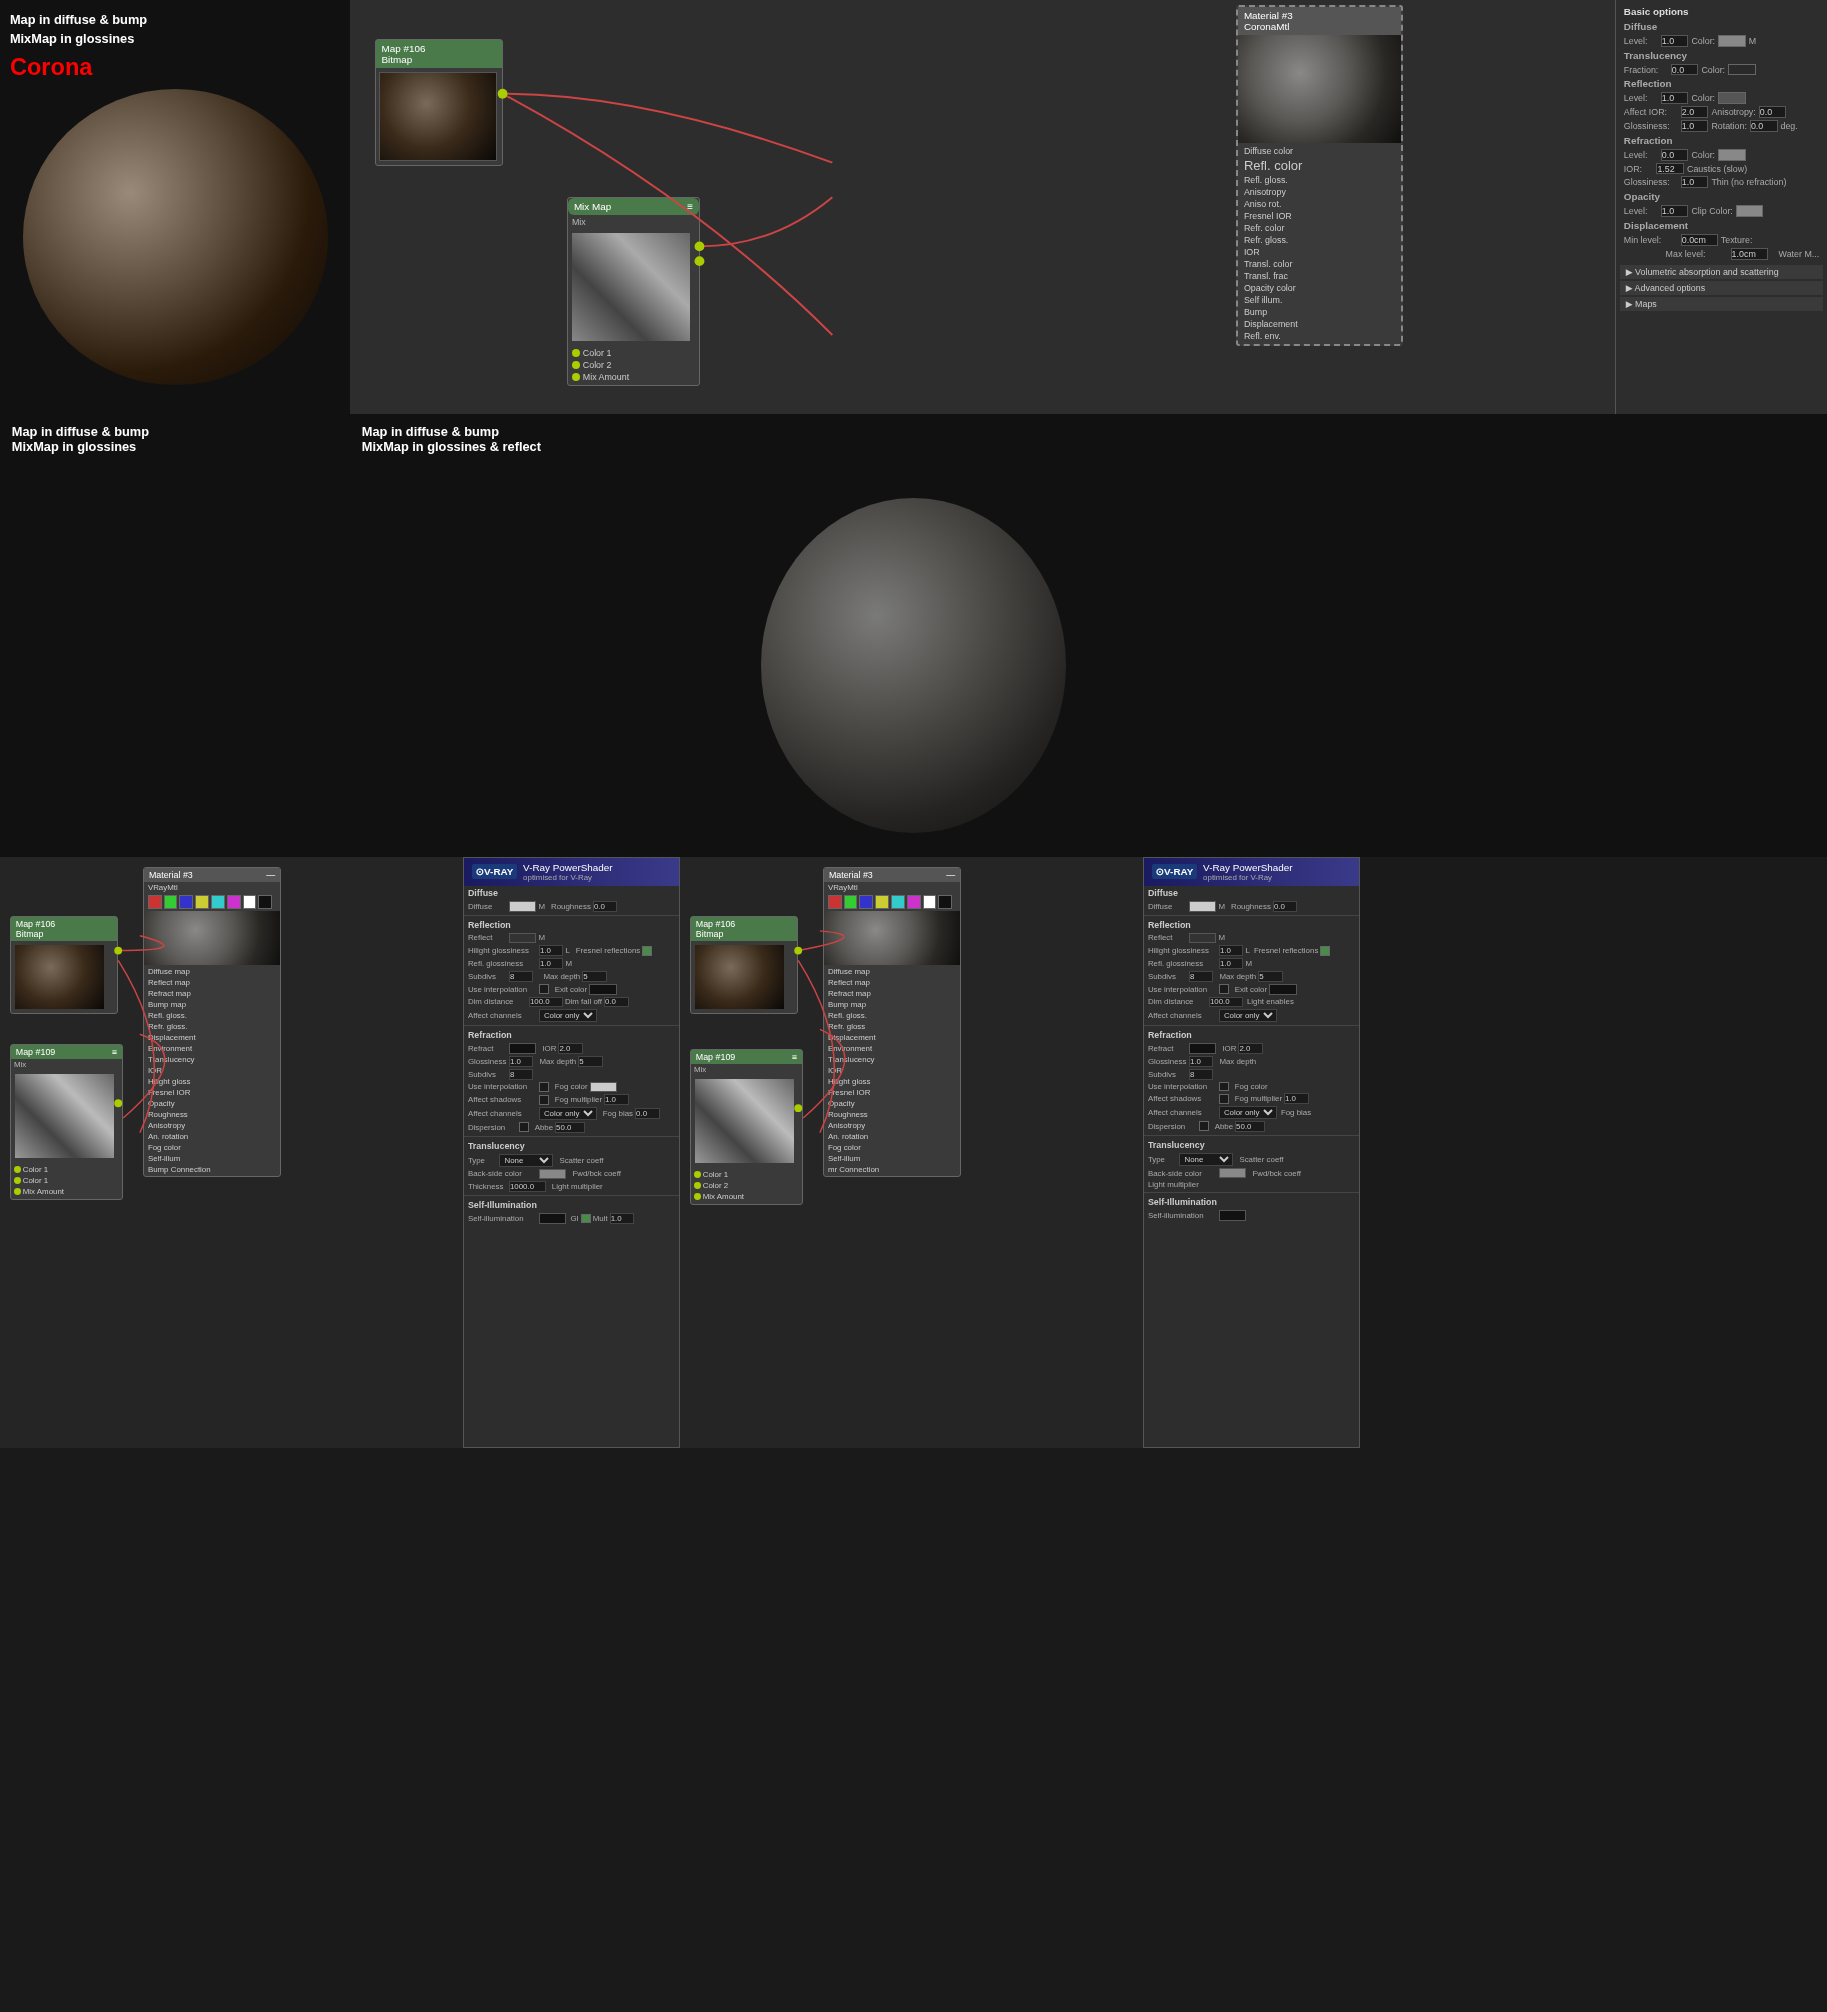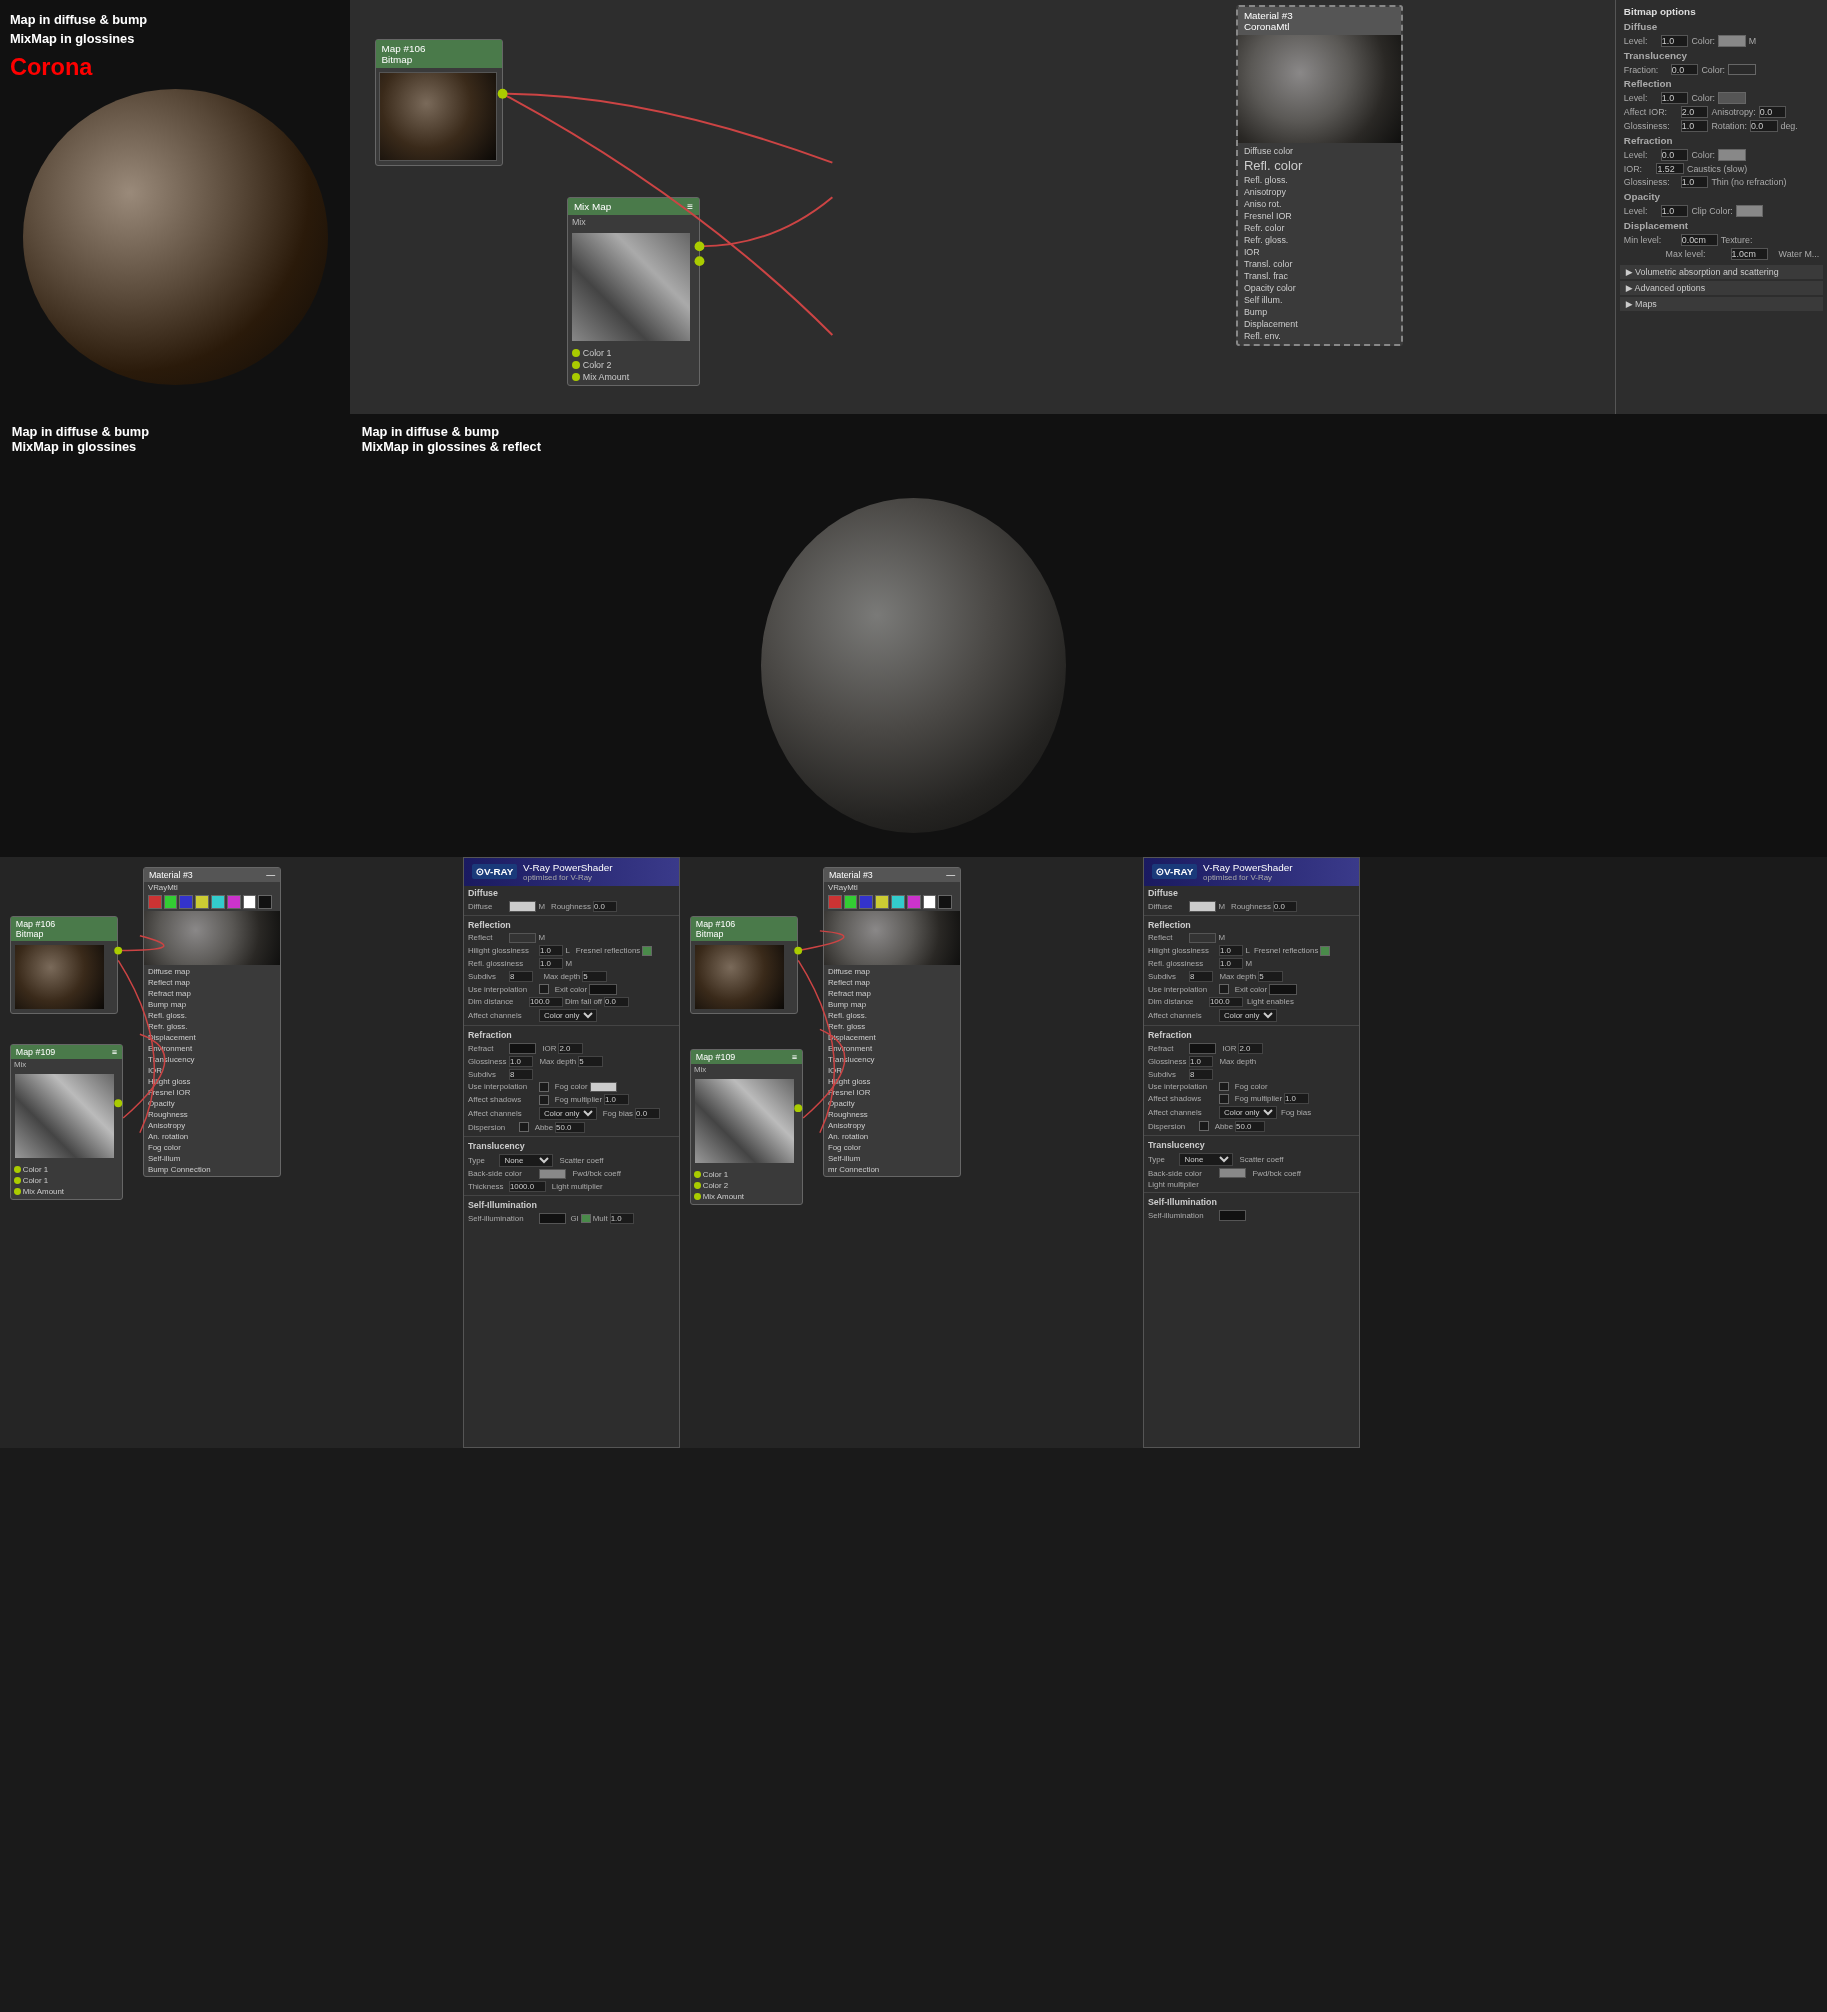--- a/index.html
+++ b/index.html
@@ -31,21 +31,21 @@
 
     <div style="position:absolute; left:24.6px; top:39px; background:#3a3a3a; border:1px solid #666; border-radius:3px; width:128px;">
       <div style="background:#4a7a4a; padding:3px 5.9px; font-size:9.9px; color:#fff;">
         <span>Map #106</span><br>
         <span>Bitmap</span>
       </div>
       <div style="width:118px; height:89px; background:radial-gradient(circle at 40% 35%, #7a6a5a, #3a2a1a 50%, #0a0806); border:1px solid #555; margin:3.9px;"></div>
     </div>
 
     <div style="position:absolute; left:217px; top:197px; background:#3a3a3a; border:1px solid #666; border-radius:3px; width:133px;">
-      <div style="background:#4a7a4a; padding:3px 5.9px; font-size:9.9px; color:#fff; display:flex; justify-content:space-between;">
+      <div style="background:#4a7a4a; padding:3px 5.9px; font-size:9.9px; color:#fff; display:flex; justify-content:space-between;border-radius:6px;">
         <span>Mix Map</span>
         <span>≡</span>
       </div>
       <div style="padding:2px 3.9px; font-size:8.9px; color:#bbb;">Mix</div>
       <div style="width:118px; height:108px; background:linear-gradient(45deg, #888, #444, #aaa, #666); margin:3.9px;"></div>
       <div style="padding:2px 3.9px;">
         <div style="display:flex; align-items:center; gap:3px; padding:1px 0;">
           <div style="width:7.9px; height:7.9px; border-radius:50%; background:#aacc00; flex-shrink:0;"></div>
           <span style="font-size:8.9px; color:#ccc;">Color 1</span>
         </div>
@@ -95,21 +95,21 @@
 
       <path d="M 355 250 Q 430 250 490 200" stroke="#cc4444" stroke-width="2" fill="none"></path>
 
       <circle cx="155" cy="95" r="5" fill="#aacc00"></circle>
       <circle cx="355" cy="250" r="5" fill="#aacc00"></circle>
       <circle cx="355" cy="265" r="5" fill="#aacc00"></circle>
     </svg>
   </div>
 
   <div style="width:212px; background:#2d2d2d; border-left:1px solid #555; padding:3.9px; font-size:8.9px; overflow-y:auto; flex-shrink:0;">
-    <div style="padding:2px 3.9px; font-size:9.9px; color:#ddd; font-weight:bold;">Bitmap options</div>
+    <div style="padding:2px 3.9px; font-size:9.9px; color:#ddd; font-weight:bold;">Basic options</div>
 
     <div style="padding:2px 3.9px; color:#aaa; font-size:9.9px; font-weight:bold;">Diffuse</div>
     <div style="display:flex; align-items:center; padding:1px 3.9px; gap:3px;">
       <span style="color:#aaa; font-size:8.9px; min-width:34px;">Level:</span>
       <input type="text" value="1.0" style="background: rgb(26, 26, 26); border: 1px solid rgb(85, 85, 85); color: rgb(204, 204, 204); font-size: 8.9px; width: 27.6px; height: 11.8px;">
       <span style="color:#aaa; font-size:8.9px;">Color:</span>
       <div style="width:27.6px; height:11.8px; background:#888; border:1px solid #666;"></div>
       <span style="color:#aaa; font-size:8.9px;">M</span>
     </div>
 

